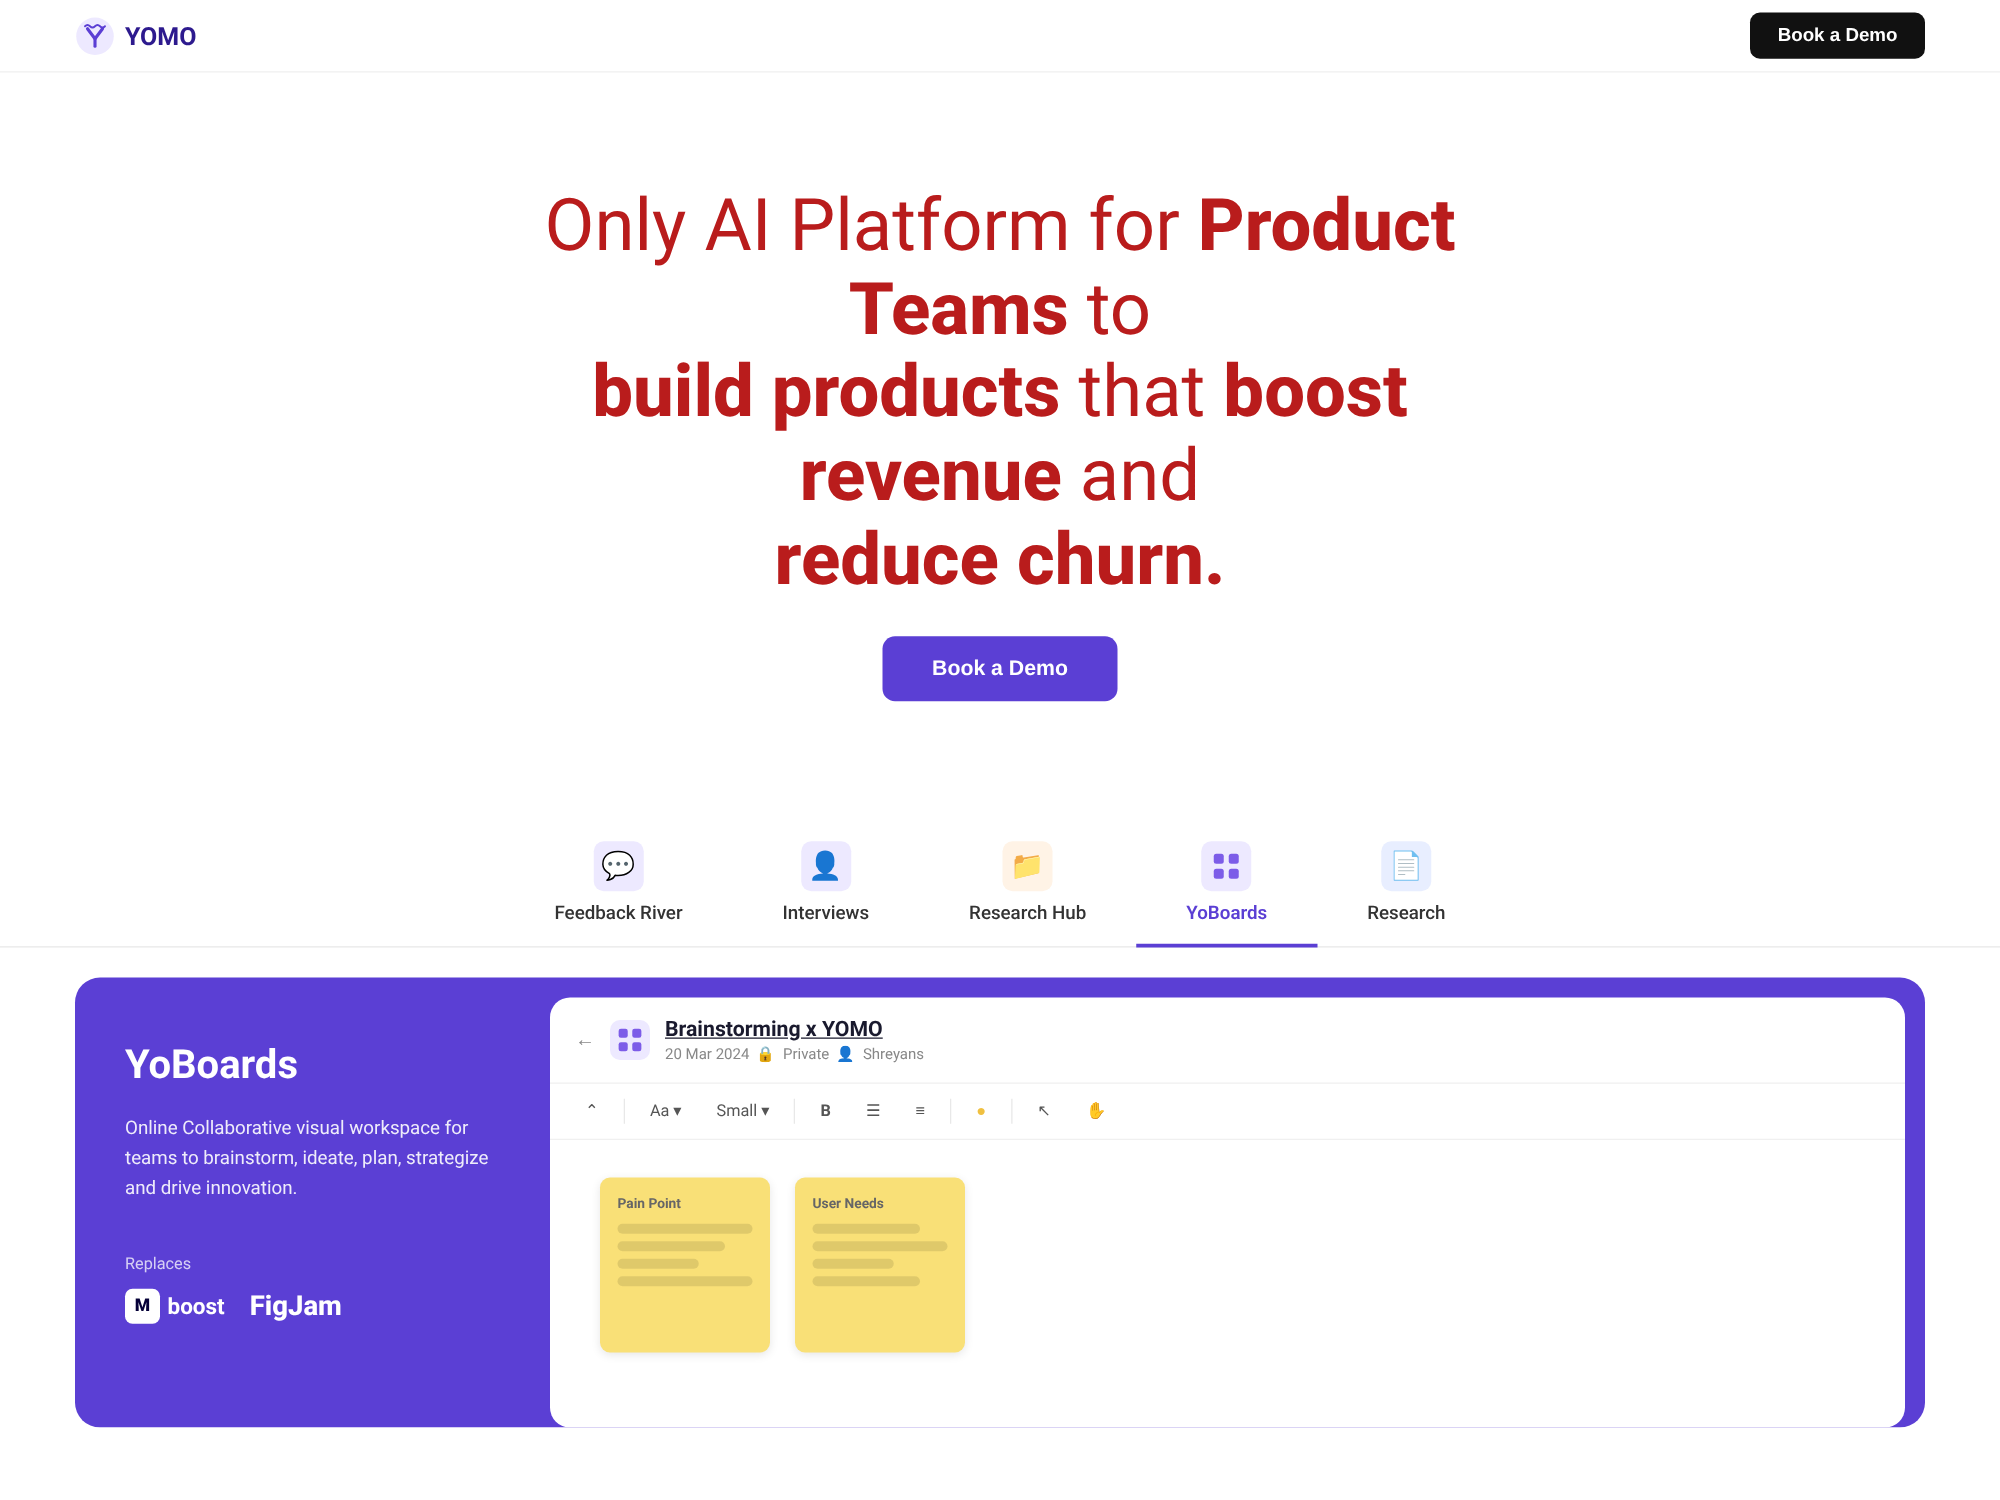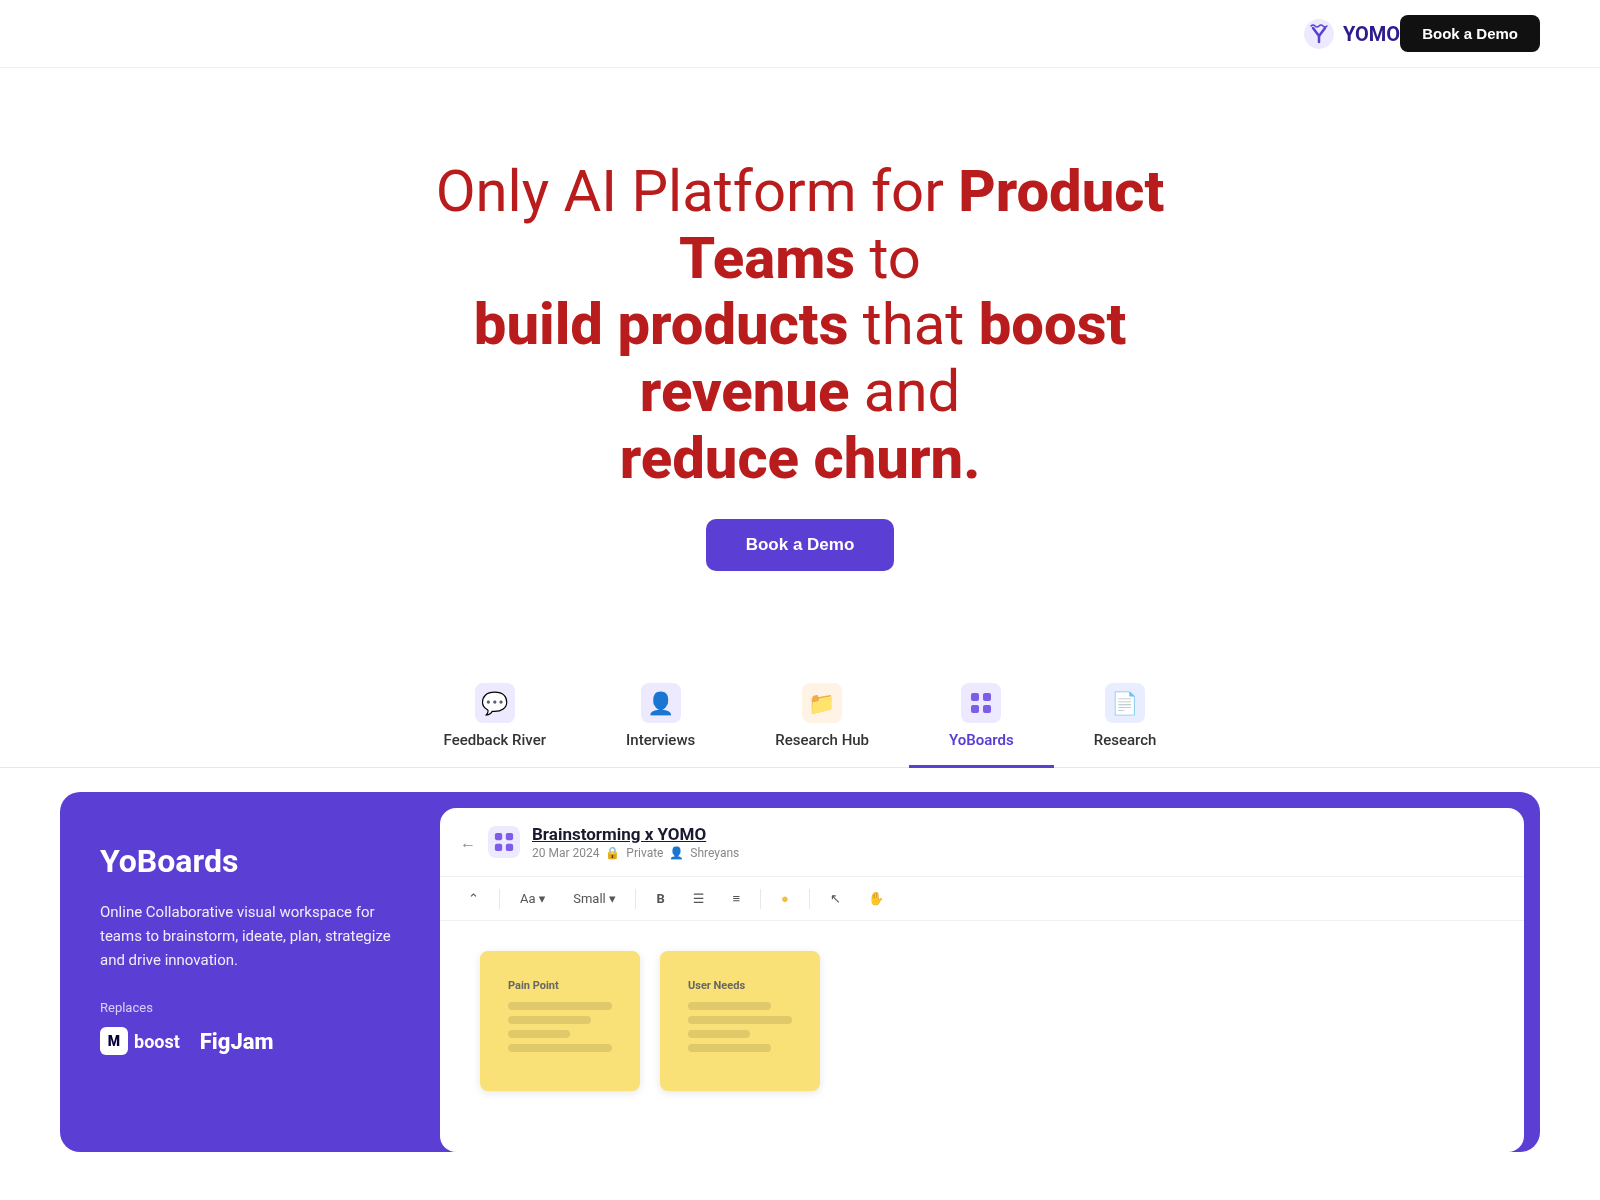--- a/index.html
+++ b/index.html
@@ -1,21 +1,21 @@
 <!DOCTYPE html>
 <html><head>
   <meta charset="utf-8">
   <style>
     * { box-sizing: border-box; margin: 0; padding: 0; }
     body { font-family: -apple-system, BlinkMacSystemFont, 'Segoe UI', Roboto, sans-serif; background: #fff; color: #1a1a2e; overflow-x: hidden; }
 
     
     .navbar {
-      display: flex; align-items: center; justify-content: flex-end;
-      padding: 0 60px; height: 68px; border-bottom: 1px solid #f0f0f0;
+      display: flex; align-items: center; justify-content: space-between;
+      padding: 0 60px; height: 58px; border-bottom: 1px solid #f0f0f0;
       position: sticky; top: 0; background: #fff; z-index: 100;
     }
     .logo { display: flex; align-items: center; gap: 8px; font-weight: 700; font-size: 20px; color: #2d1a8e; }
     .logo-icon { width: 32px; height: 32px; }
     .nav-book-btn {
       background: #111; color: #fff; border: none; border-radius: 8px;
       padding: 10px 22px; font-size: 15px; font-weight: 600; cursor: pointer;
     }
 
     
@@ -62,21 +62,21 @@
     .feature-section {
       margin: 0 60px; border-radius: 20px;
       background: #5b3fd4; min-height: 360px;
       display: flex; overflow: hidden;
     }
     .feature-left {
       width: 380px; min-width: 340px; padding: 50px 40px;
       color: #fff;
     }
     .feature-left h2 { font-size: 32px; font-weight: 700; margin-bottom: 20px; }
-    .feature-left p { font-size: 15px; line-height: 1.6; opacity: 0.9; margin-bottom: 28px; }
+    .feature-left p { font-size: 15px; line-height: 1.6; opacity: 0.9; margin-bottom: 42px; }
     .replaces-label { font-size: 13px; opacity: 0.75; margin-bottom: 12px; }
     .replaces-logos { display: flex; align-items: center; gap: 20px; }
     .miro-logo, .figjam-logo {
       display: flex; align-items: center; gap: 6px;
       font-size: 18px; font-weight: 700; color: #fff;
     }
     .miro-icon {
       width: 28px; height: 28px; background: #fff; border-radius: 6px;
       display: flex; align-items: center; justify-content: center;
     }
@@ -102,22 +102,22 @@
       display: flex; align-items: center; gap: 12px;
       padding: 10px 20px; border-bottom: 1px solid #f0f0f0;
       font-size: 13px; color: #555;
     }
     .toolbar-item { cursor: pointer; padding: 4px 8px; border-radius: 4px; }
     .toolbar-divider { width: 1px; height: 20px; background: #e8e8e8; }
     .board-canvas {
       padding: 30px 40px; display: flex; gap: 20px; align-items: flex-start;
     }
     .sticky-note {
-      width: 160px; min-height: 140px; border-radius: 8px;
-      padding: 28px; font-size: 13px; font-weight: 600; color: #555;
+      width: 136px; min-height: 140px; border-radius: 8px;
+      padding: 14px; font-size: 13px; font-weight: 600; color: #555;
       box-shadow: 0 2px 8px rgba(0,0,0,0.1);
     }
     .sticky-yellow { background: #f9e077; }
     .sticky-note .note-label { font-size: 11px; font-weight: 700; margin-bottom: 8px; color: #666; }
     .sticky-note .note-lines { display: flex; flex-direction: column; gap: 6px; margin-top: 10px; }
     .note-line { height: 8px; background: rgba(0,0,0,0.1); border-radius: 4px; }
     .note-line.short { width: 60%; }
     .note-line.medium { width: 80%; }
     .note-line.long { width: 100%; }
   </style>

